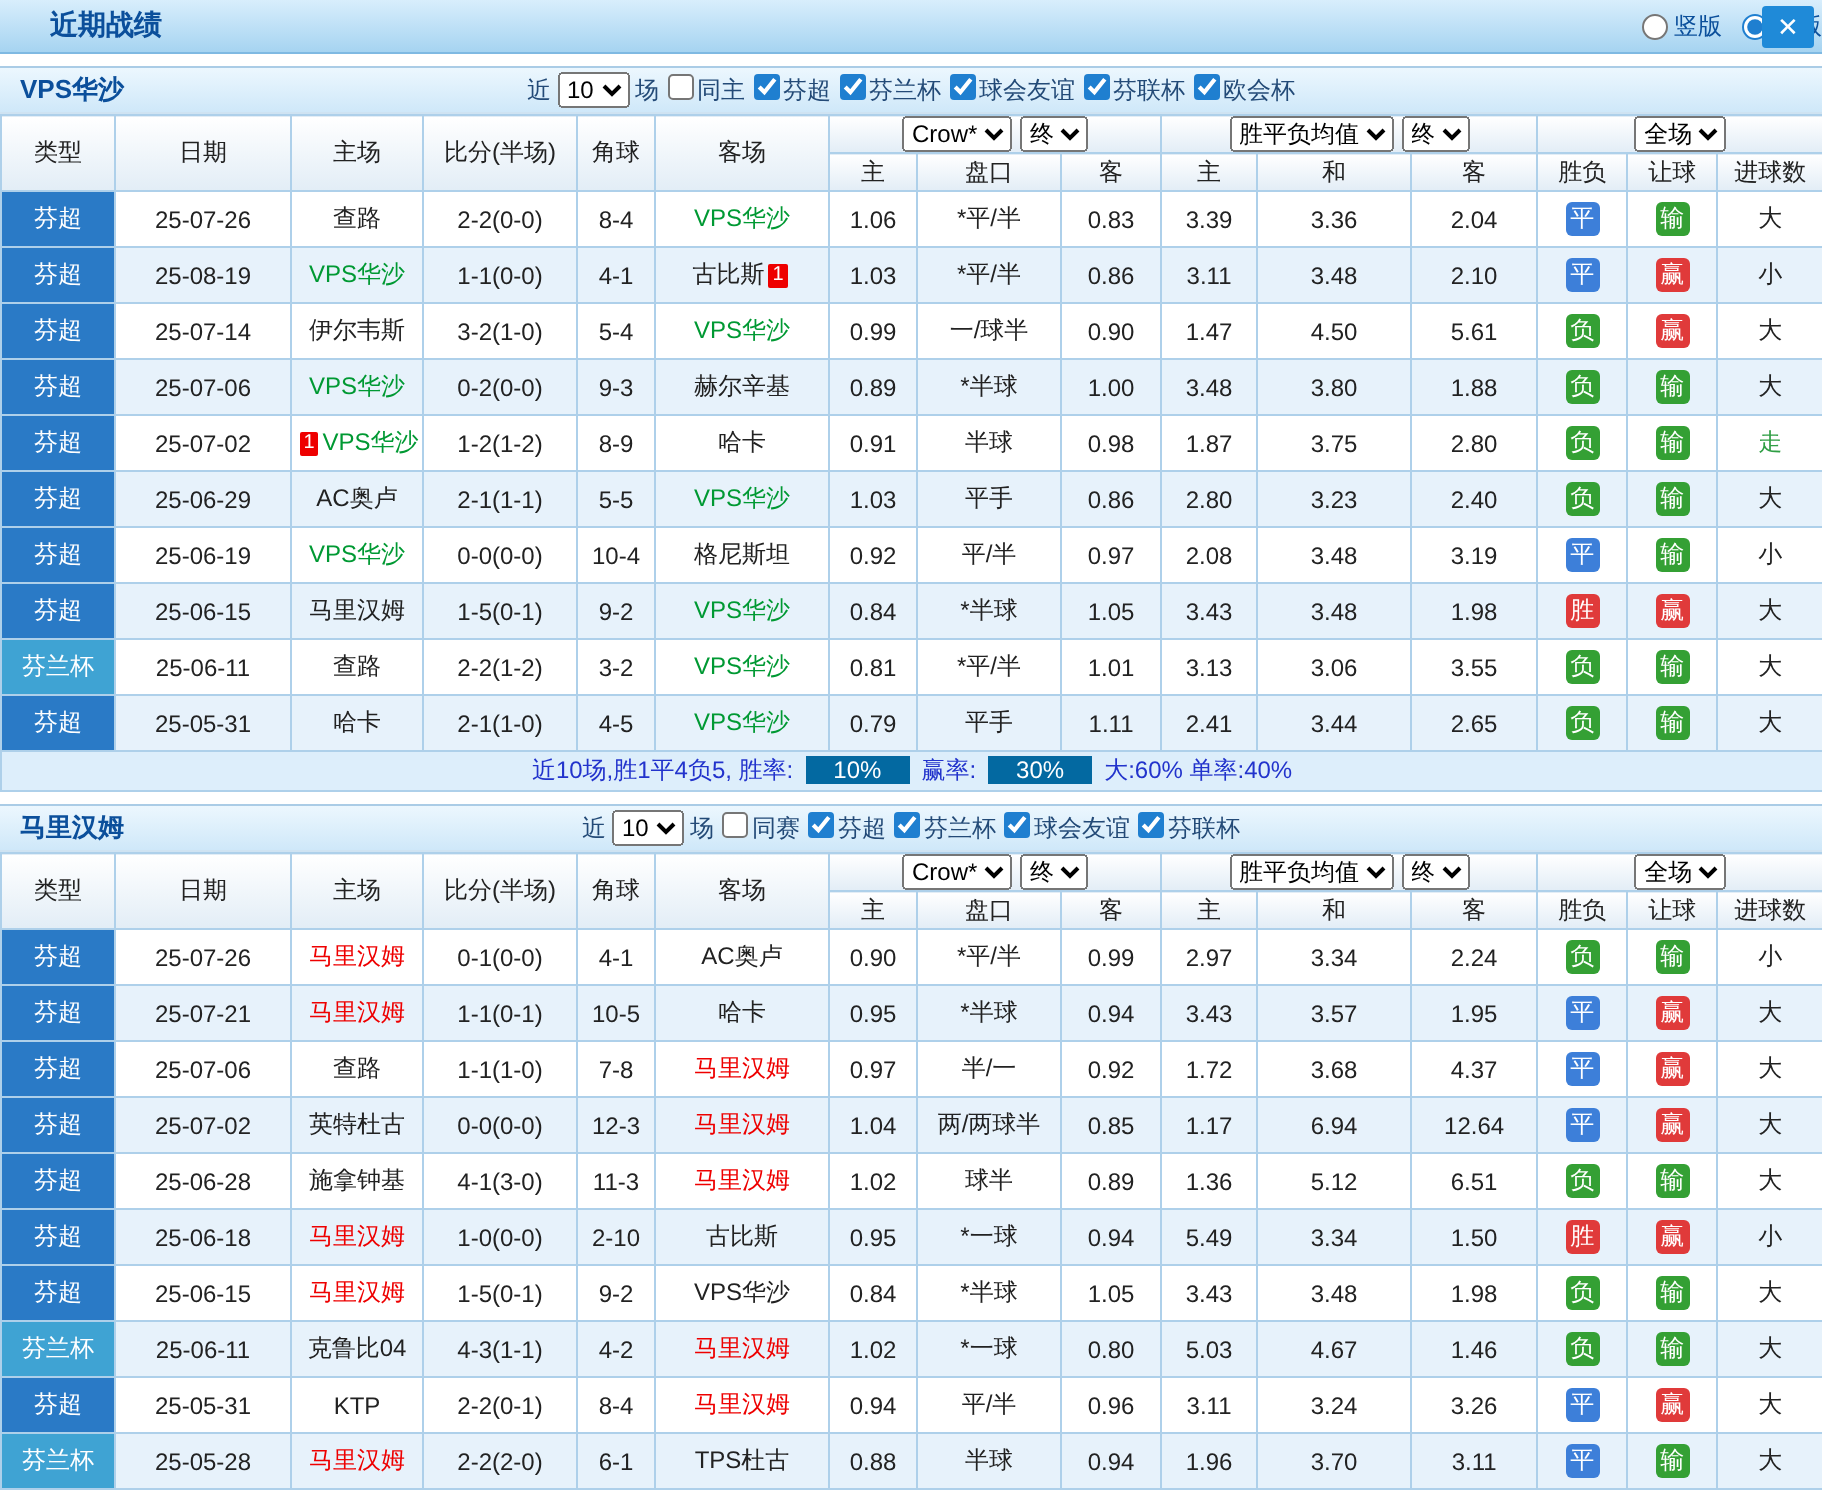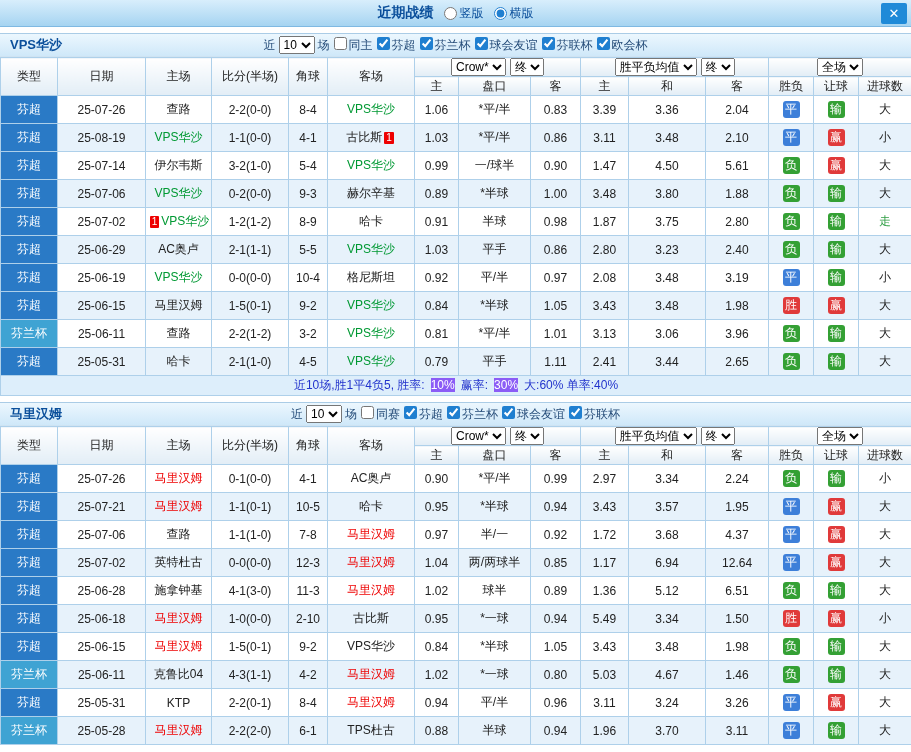--- a/index.html
+++ b/index.html
@@ -2,21 +2,21 @@
 <html><head>
 <meta charset="utf-8">
 <style>
   * { box-sizing: border-box; margin: 0; padding: 0; }
   html,body { width: 911px; height: 752px; overflow: hidden; background: #fff;
     font-family: "Liberation Sans", "DejaVu Sans", sans-serif; font-size: 12px; }
 
   
   .topbar { height: 27px; background: linear-gradient(#d8eefc, #a6d4f1);
     border-bottom: 1px solid #7fb9e2; display: flex; align-items: center; position: relative; }
-  .topbar-center { flex: 1; display: flex; justify-content: center; align-items: center; gap: 10px; }
+  .topbar-center { flex: 1; display: flex; justify-content: space-between; align-items: center; gap: 10px; padding-left: 25px; }
   .topbar-title { font-weight: bold; font-size: 14px; color: #0b4f9b; }
   .radios { display: flex; gap: 10px; align-items: center; color: #0b4f9b; }
   .radios label { display: inline-flex; align-items: center; gap: 3px; cursor: pointer; }
   .close-btn { position: absolute; right: 4px; top: 3px; width: 26px; height: 21px;
     background: #1f8ad8; color: #fff; text-align: center; line-height: 21px;
     font-weight: bold; font-size: 13px; border-radius: 2px; cursor: pointer; }
   input[type=checkbox], input[type=radio] { accent-color: #1f7fd0; width: 13px; height: 13px; margin: 0; }
 
   
   .section { margin-top: 6px; }
@@ -47,21 +47,21 @@
   td.goals { color: #d42a2a; }
   td.goals.walk { color: #2f9e44; }
   .badge { display: inline-block; min-width: 17px; height: 17px; line-height: 17px;
     border-radius: 3px; color: #fff; font-size: 12px; padding: 0 1px; }
   .b-red   { background: #e03a3a; }
   .b-green { background: #34a034; }
   .b-blue  { background: #3d7fd9; }
   .card { display: inline-block; background: #ee0000; color: #fff; font-size: 10px;
     line-height: 12px; padding: 0 2px; margin: 0 2px; border-radius: 1px; vertical-align: middle; }
   tr.summary td { background: #ddeefb; color: #2233cc; height: 20px; }
-  .sumbadge { background: #8b5cf6; color: #fff; padding: 0 0; margin: 0 4px; }
+  .sumbadge { background: #0369a1; color: #fff; padding: 0 14px; margin: 0 4px; }
   .sumtext { margin: 0 2px; }
 </style>
 </head>
 <body>
 
 <div class="topbar">
   <div class="topbar-center">
     <span class="topbar-title">近期战绩</span>
     <span id="radios" class="radios">
         <label>
@@ -295,21 +295,21 @@
             <td class="date">25-06-11</td>
             <td class="team"><span>查路</span></td>
             <td class="score">2-2(1-2)</td>
             <td class="corner">3-2</td>
             <td class="team"><span style="color: rgb(0, 153, 51);">VPS华沙</span></td>
             <td class="num">0.81</td>
             <td class="hcap">*平/半</td>
             <td class="num">1.01</td>
             <td class="num">3.13</td>
             <td class="num">3.06</td>
-            <td class="num">3.96</td>
+            <td class="num">3.55</td>
             <td><span class="badge b-green">负</span></td>
             <td><span class="badge b-green">输</span></td>
             <td class="goals">大</td>
           </tr>
           <tr class="alt">
             <td class="type league">芬超</td>
             <td class="date">25-05-31</td>
             <td class="team"><span>哈卡</span></td>
             <td class="score">2-1(1-0)</td>
             <td class="corner">4-5</td>

